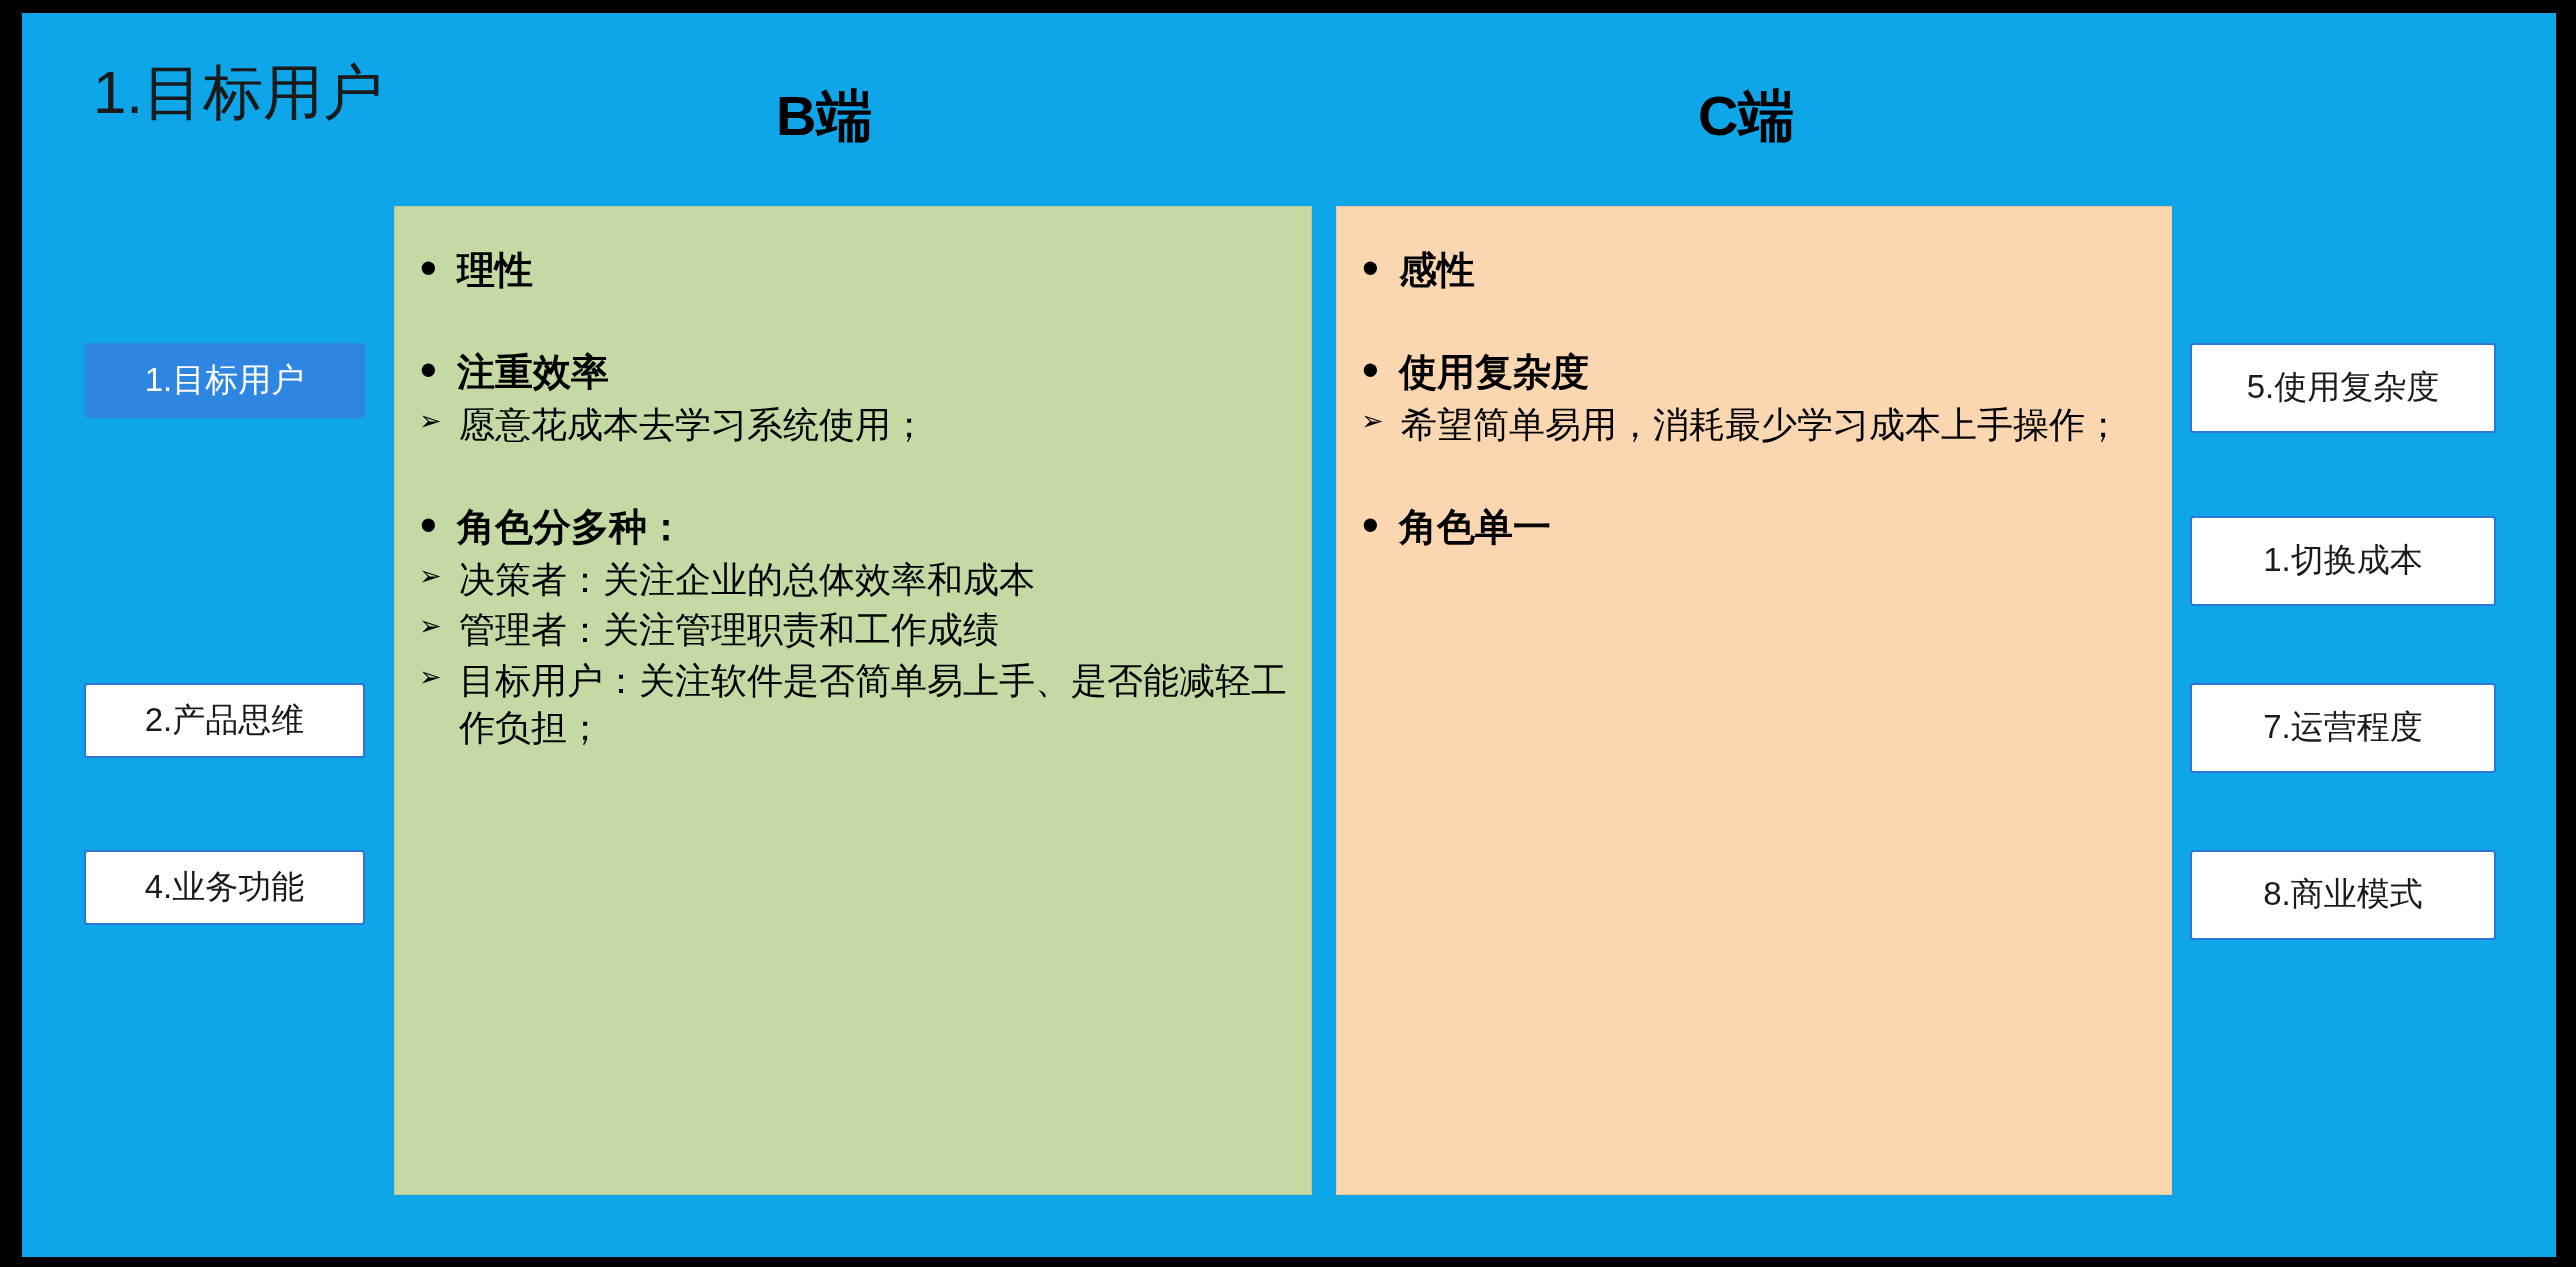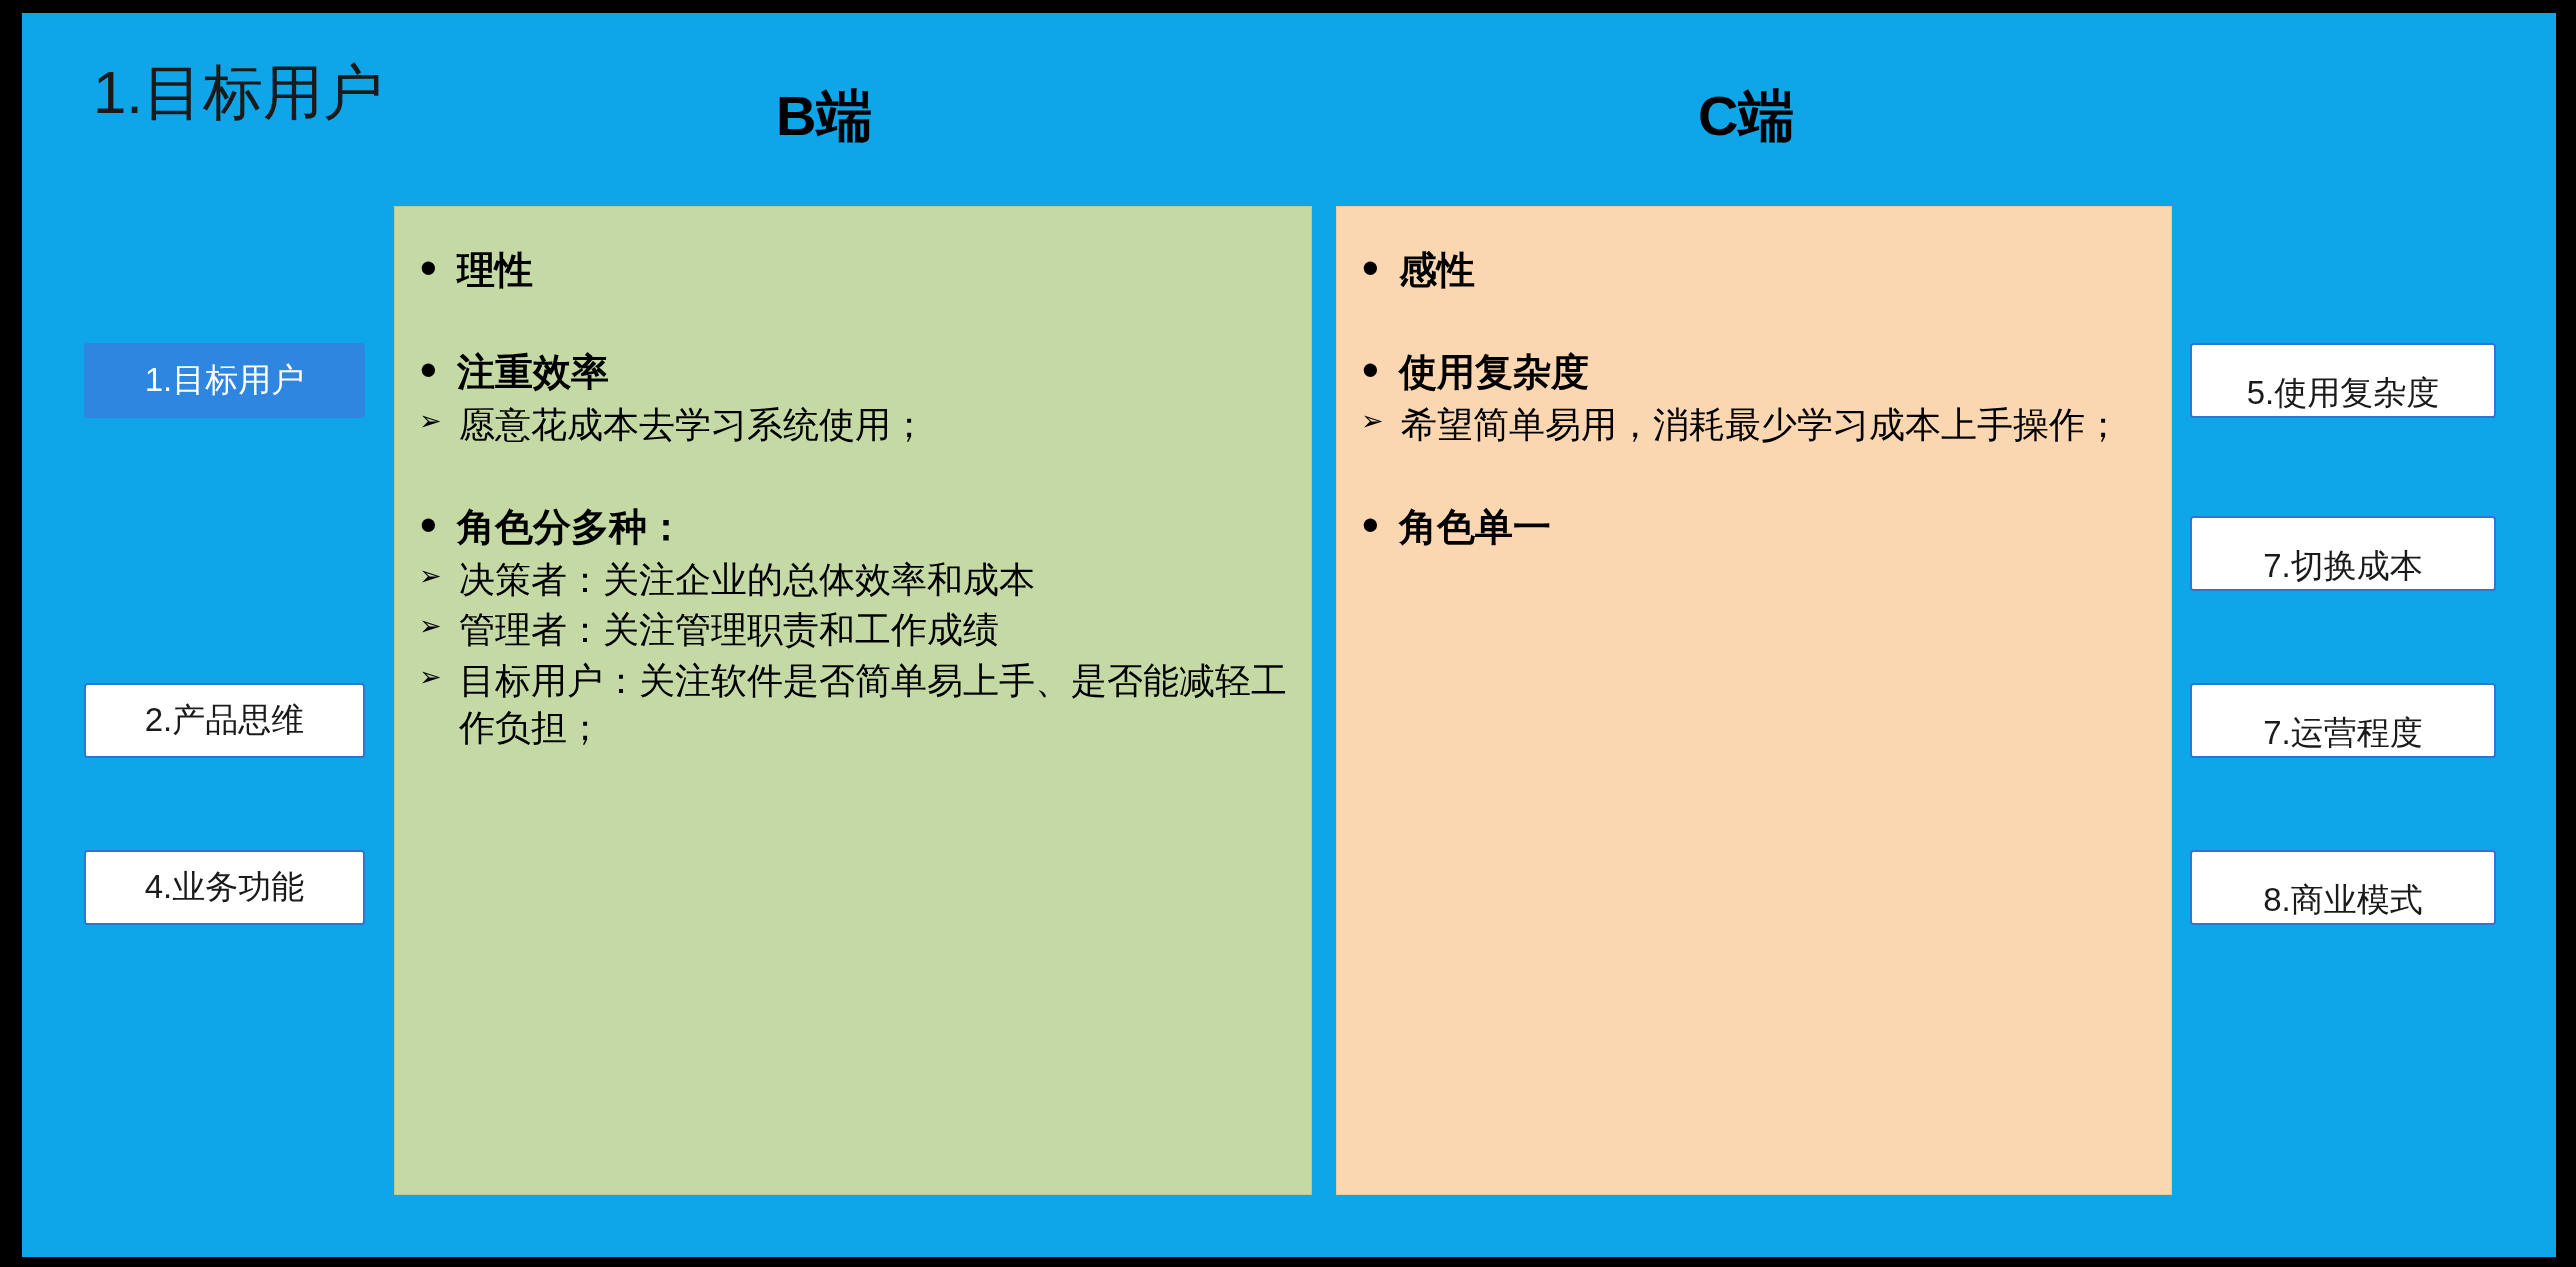--- a/index.html
+++ b/index.html
@@ -126,21 +126,21 @@
     align-items: center;
     justify-content: center;
     white-space: nowrap;
   }
   .chip.active {
     background: #2e86e0;
     color: #ffffff;
     border-color: #2e86e0;
   }
   .chip.left { left: 62px; width: 281px; height: 75px; }
-  .chip.right { left: 2168px; width: 306px; height: 75px; align-items: flex-end; }
+  .chip.right { left: 2168px; width: 306px; height: 90px; }
 
   .chip.l1 { top: 330px; }
   .chip.l2 { top: 503px; }
   .chip.l3 { top: 670px; }
   .chip.l4 { top: 837px; }
   .chip.r1 { top: 330px; }
   .chip.r2 { top: 503px; }
   .chip.r3 { top: 670px; }
   .chip.r4 { top: 837px; }
 </style>
@@ -246,21 +246,21 @@
     <span>2.产品思维</span>
   </div>
   <div class="chip left l4">
     <span>4.业务功能</span>
   </div>
 
   <div class="chip right r1">
     <span>5.使用复杂度</span>
   </div>
   <div class="chip right r2">
-    <span>7.切换成本</span>
+    <span>1.切换成本</span>
   </div>
   <div class="chip right r3">
     <span>7.运营程度</span>
   </div>
   <div class="chip right r4">
     <span>8.商业模式</span>
   </div>
 
 </div>
 

